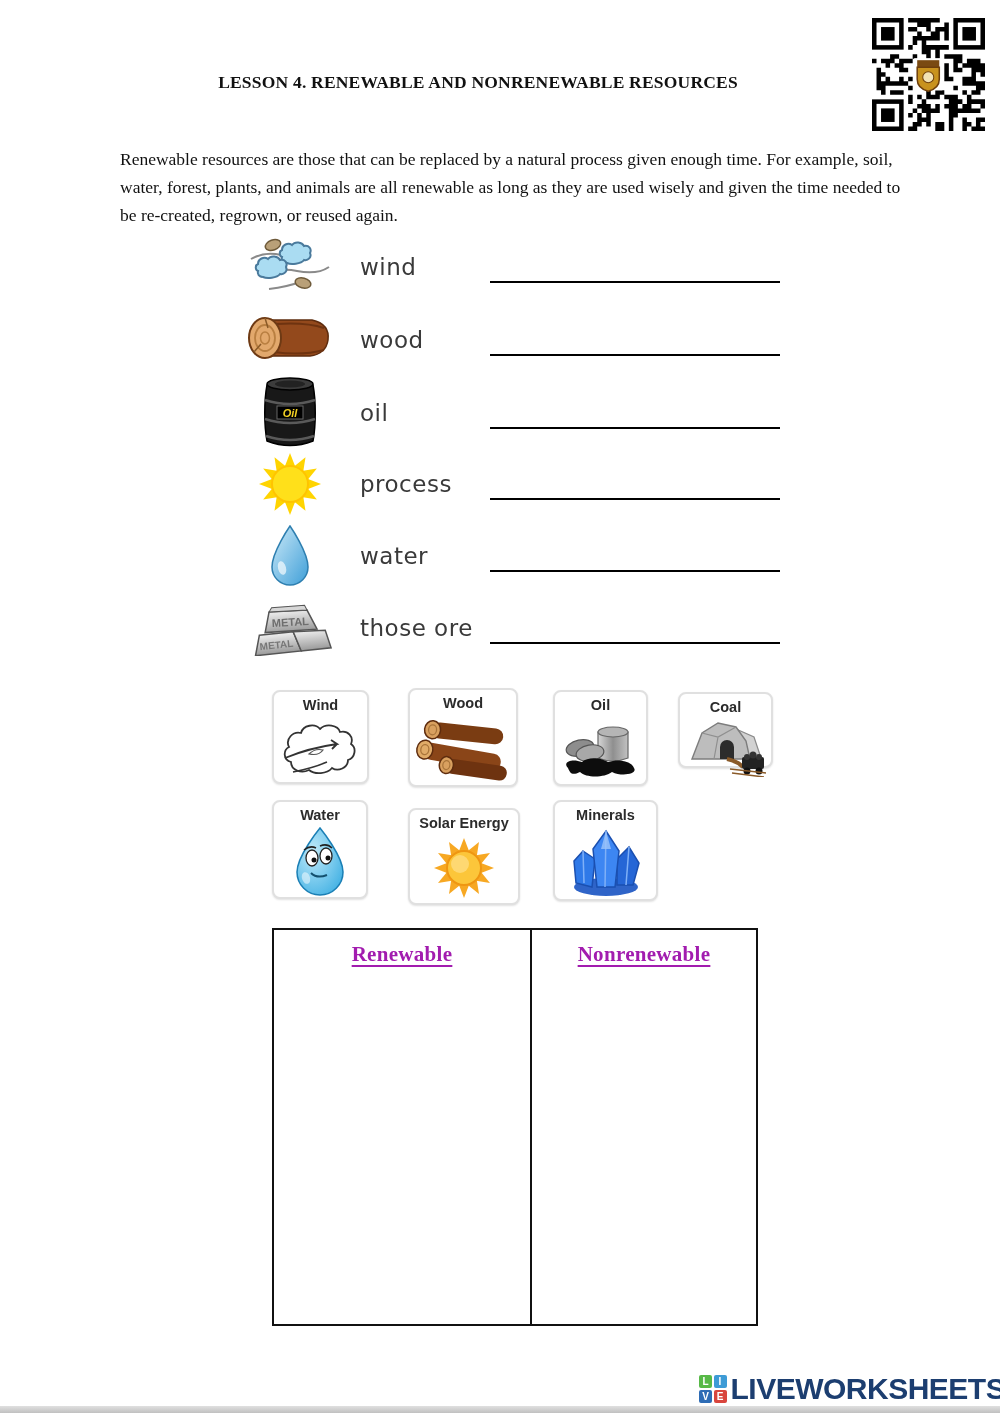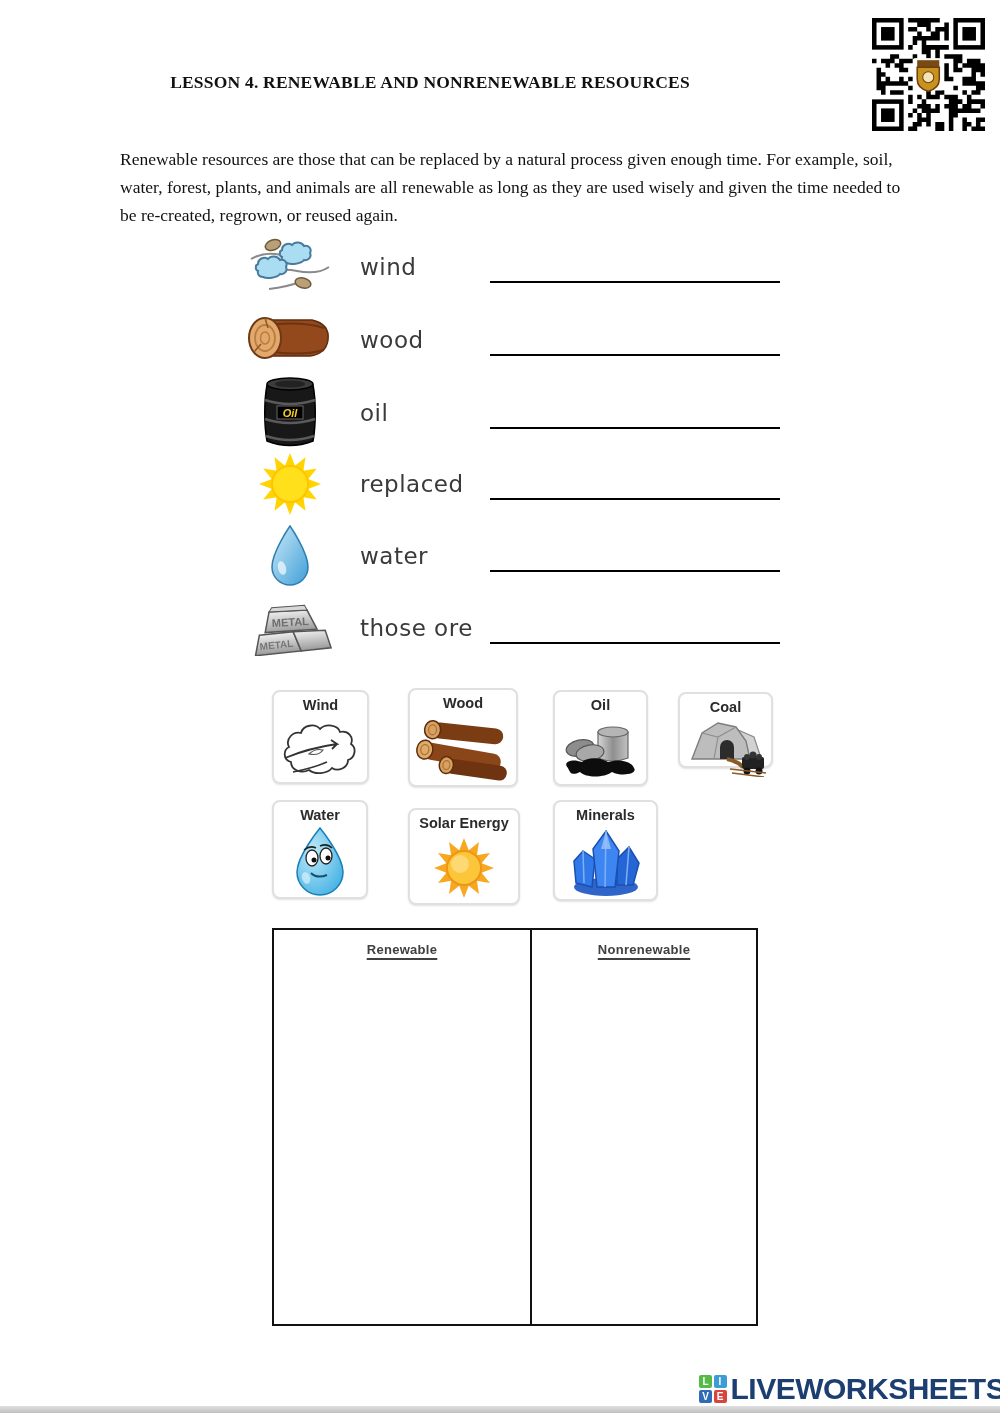--- a/index.html
+++ b/index.html
@@ -4,21 +4,21 @@
 <style>
   html,body { margin:0; padding:0; background:#ffffff; }
   .page {
     position:relative; width:1000px; height:1413px; margin:0 auto;
     background:#ffffff; overflow:hidden;
     font-family:"Liberation Serif", serif; color:#111;
   }
   
   .doc-title {
     position:absolute; top:72px; left:0; width:860px; text-align:center;
-    font-size:17.5px; font-weight:bold; letter-spacing:.2px;
+    font-size:17.5px; font-weight:bold; letter-spacing:.2px;padding-left:48px;
   }
   .doc-question {
     position:absolute; top:110px; left:120px; width:760px;
     font-size:17.5px; font-weight:bold;
   }
   .doc-intro {
     position:absolute; top:145px; left:120px; width:795px;
     font-size:17.5px; line-height:28px;
   }
   .qr-wrap { position:absolute; top:18px; left:872px; width:113px; height:113px; }
@@ -43,23 +43,23 @@
   
   .sort-table {
     position:absolute; left:272px; top:928px; width:486px; height:398px;
     border:2.5px solid #111; box-sizing:border-box; display:flex;
   }
   .sort-col { box-sizing:border-box; height:100%; }
   .sort-col.left  { width:258px; border-right:2.5px solid #111; }
   .sort-col.right { flex:1; }
   .sort-head {
     margin-top:12px; text-align:center;
-    font-family:Liberation Sans, sans-serif; font-weight:bold; font-size:13px;
+    font-family:Liberation Serif, serif; font-weight:bold; font-size:21px;
     text-decoration:underline; text-decoration-thickness:2px; text-underline-offset:4px;
-    color:#404040; letter-spacing:.3px;
+    color:#a21caf; letter-spacing:.3px;
   }
   
   .footer-logo { position:absolute; left:699px; top:1372px; display:flex; align-items:center; }
   .logo-grid { display:grid; grid-template-columns:13px 13px; grid-template-rows:13px 13px;
     gap:1.5px; margin-right:4px; }
   .logo-cell { display:flex; align-items:center; justify-content:center;
     font-family:"Liberation Sans", sans-serif; font-weight:bold; font-size:10px; color:#fff;
     border-radius:2px; }
   .logo-cell.l { background:#57b947; }
   .logo-cell.i { background:#3d9bd6; }
@@ -169,21 +169,21 @@
             <polygon points="0,-31 5,-18 -5,-18" transform="rotate(210)"></polygon>
           <polygon points="0,-31 5,-18 -5,-18" transform="rotate(240)"></polygon>
             <polygon points="0,-31 5,-18 -5,-18" transform="rotate(270)"></polygon>
           <polygon points="0,-31 5,-18 -5,-18" transform="rotate(300)"></polygon>
             <polygon points="0,-31 5,-18 -5,-18" transform="rotate(330)"></polygon>
         </g>
         <circle cx="0" cy="0" r="18" fill="#ffe01a"></circle>
         <circle cx="0" cy="0" r="18" fill="none" stroke="#ffc400" stroke-width="2"></circle>
       </svg>
     </span>
-    <span class="match-label">replaced</span>
+    <span class="match-label">process</span>
     <span class="match-line" style="top:calc(50% + 14px);"></span>
   </div>
 
   <div class="match-row" style="top:521px;height:70px;">
     <span class="match-icon">
       <svg width="44" height="64" viewBox="0 0 44 64">
         <defs>
           <linearGradient id="dropGrad" x1="0" y1="0" x2="1" y2="1">
             <stop offset="0" stop-color="#cdeaf8"></stop>
               <stop offset="1" stop-color="#3f9fd8"></stop>

